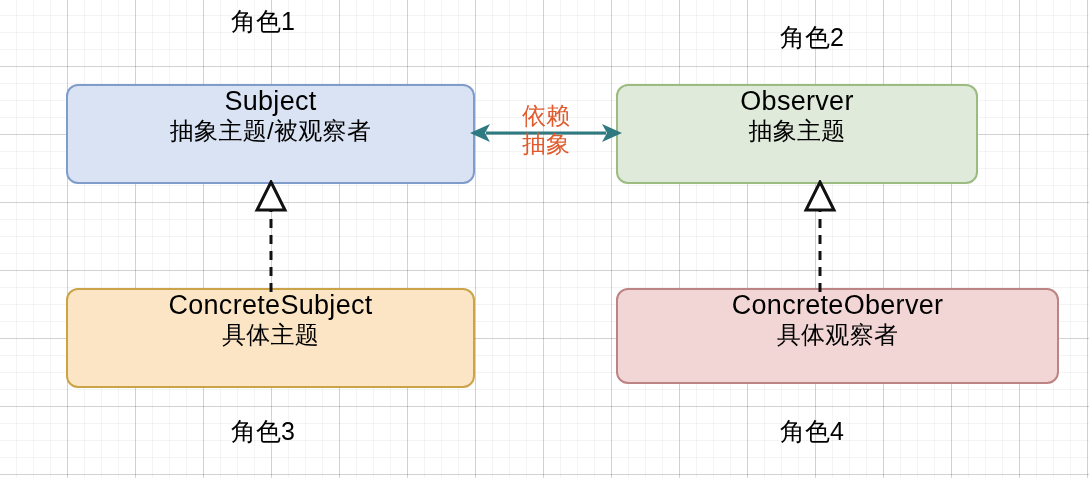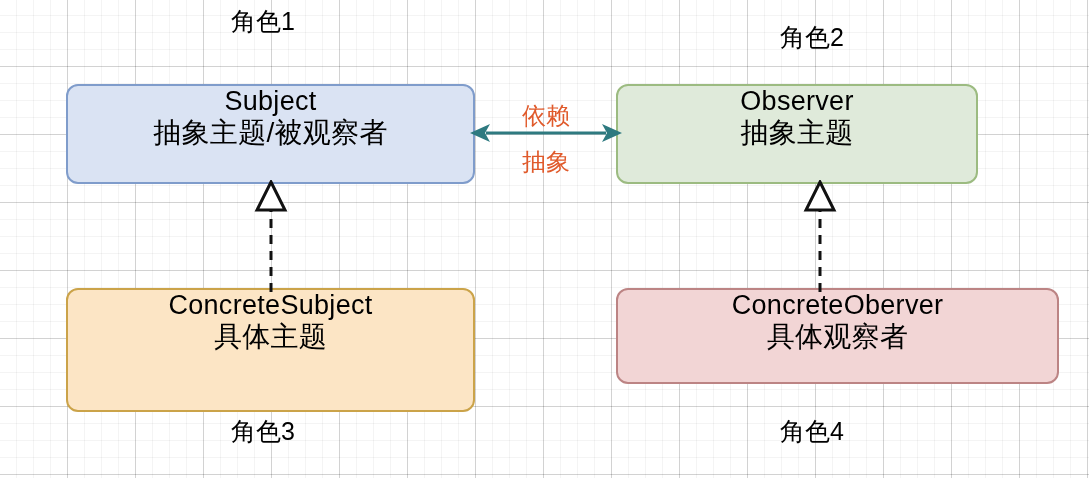--- a/index.html
+++ b/index.html
@@ -41,37 +41,37 @@
     text-align: center;
     line-height: 1.16;
     color: #000000;
   }
   .node .ntitle {
     font-size: 27px;
     letter-spacing: 0.3px;
     white-space: nowrap;
   }
   .node .nsub {
-    font-size: 28px;
+    font-size: 24px;
     letter-spacing: 0.3px;
     white-space: nowrap;
   }
 
   .node-subject {
     left: 66px; top: 84px; width: 409px; height: 100px;
     background: #dae3f3;
     border-color: #7f9ccb;
   }
   .node-observer {
     left: 616px; top: 84px; width: 362px; height: 100px;
     background: #dfeada;
     border-color: #9cbb81;
   }
   .node-concrete-subject {
-    left: 66px; top: 288px; width: 409px; height: 124px;
+    left: 66px; top: 288px; width: 409px; height: 100px;
     background: #fce5c5;
     border-color: #cba349;
   }
   .node-concrete-observer {
     left: 616px; top: 288px; width: 443px; height: 96px;
     background: #f2d5d5;
     border-color: #bc8484;
   }
 
   
@@ -97,21 +97,21 @@
   .dep-label {
     position: absolute;
     left: 505px;
     width: 82px;
     text-align: center;
     color: #e05a2b;
     font-size: 24px;
     white-space: nowrap;
   }
   .dep-label-top { top: 100px; }
-  .dep-label-bottom { top: 146px; }
+  .dep-label-bottom { top: 128px; }
 
   
   .realize {
     position: absolute;
     width: 40px;
     height: 112px;
   }
   .realize-left  { left: 251px; top: 180px; }
   .realize-right { left: 800px; top: 180px; }
 

